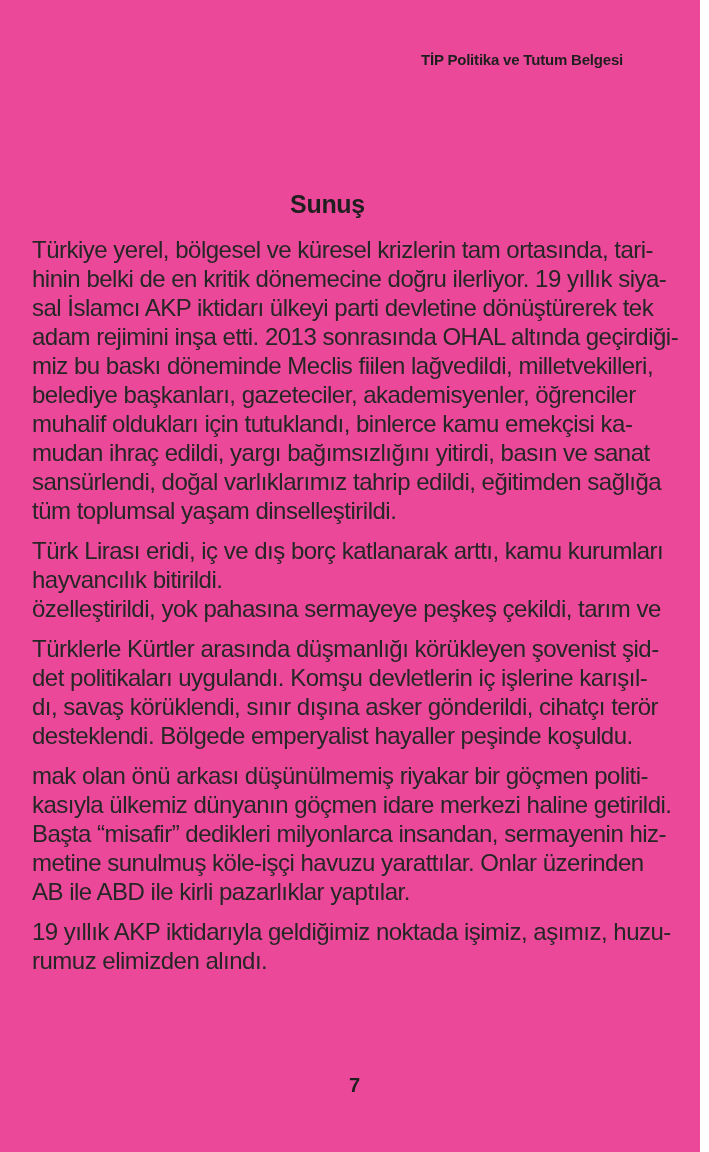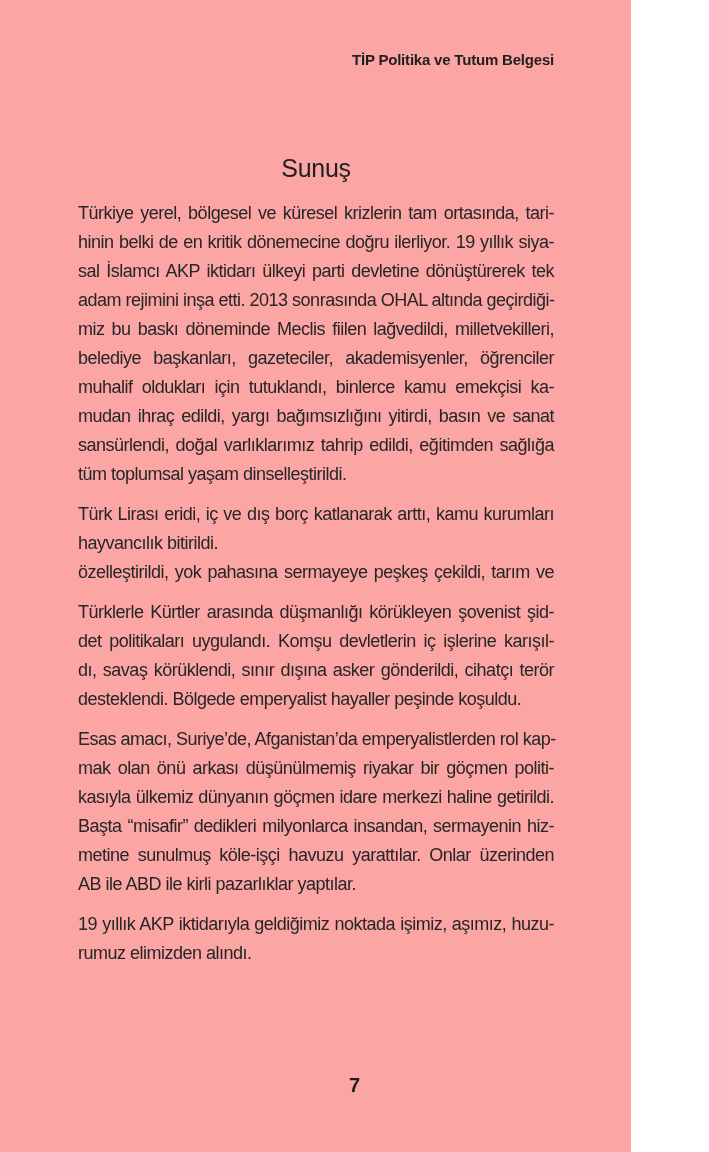--- a/index.html
+++ b/index.html
@@ -9,52 +9,52 @@
   }
   body {
     width: 709px;
     height: 1152px;
     overflow: hidden;
     font-family: "Liberation Sans", "DejaVu Sans", sans-serif;
     color: #222222;
     position: relative;
   }
   .page {
-    width: 631px;
+    width: 700px;
     height: 1152px;
-    background: #fca5a5;
+    background: #ec4899;
     box-sizing: border-box;
-    padding: 0 77px 0 78px;
+    padding: 0 77px 0 32px;
   }
   .running-header {
     padding-top: 49px;
     text-align: right;
     font-size: 15px;
     font-weight: bold;
     letter-spacing: -0.2px;
     color: #1f1f1f;
     line-height: 21px;
   }
   .chapter-title {
-    margin-top: 84px;
+    margin-top: 120px;
     text-align: center;
     font-size: 25px;
-    font-weight: normal;
+    font-weight: bold;
     letter-spacing: -0.3px;
     color: #1f1f1f;
     line-height: 28px;
   }
   .body-text {
     margin-top: 16px;
   }
   .paragraph {
     margin: 0 0 11px 0;
   }
   .line {
-    font-size: 18px;
+    font-size: 24px;
     line-height: 29px;
     letter-spacing: -0.5px;
     color: #262626;
     text-align: justify;
     text-align-last: justify;
     white-space: nowrap;
   }
   .line.last {
     text-align-last: left;
   }
@@ -96,21 +96,20 @@
         <div class="line last">hayvancılık bitirildi.</div>
         <div class="line">özelleştirildi, yok pahasına sermayeye peşkeş çekildi, tarım ve</div>
       </div>
       <div class="paragraph">
         <div class="line">Türklerle Kürtler arasında düşmanlığı körükleyen şovenist şid-</div>
         <div class="line">det politikaları uygulandı. Komşu devletlerin iç işlerine karışıl-</div>
         <div class="line">dı, savaş körüklendi, sınır dışına asker gönderildi, cihatçı terör</div>
         <div class="line last">desteklendi. Bölgede emperyalist hayaller peşinde koşuldu.</div>
       </div>
       <div class="paragraph">
-        <div class="line">Esas amacı, Suriye’de, Afganistan’da emperyalistlerden rol kap-</div>
         <div class="line">mak olan önü arkası düşünülmemiş riyakar bir göçmen politi-</div>
         <div class="line">kasıyla ülkemiz dünyanın göçmen idare merkezi haline getirildi.</div>
         <div class="line">Başta “misafir” dedikleri milyonlarca insandan, sermayenin hiz-</div>
         <div class="line">metine sunulmuş köle-işçi havuzu yarattılar. Onlar üzerinden</div>
         <div class="line last">AB ile ABD ile kirli pazarlıklar yaptılar.</div>
       </div>
       <div class="paragraph">
         <div class="line">19 yıllık AKP iktidarıyla geldiğimiz noktada işimiz, aşımız, huzu-</div>
         <div class="line last">rumuz elimizden alındı.</div>
       </div>

